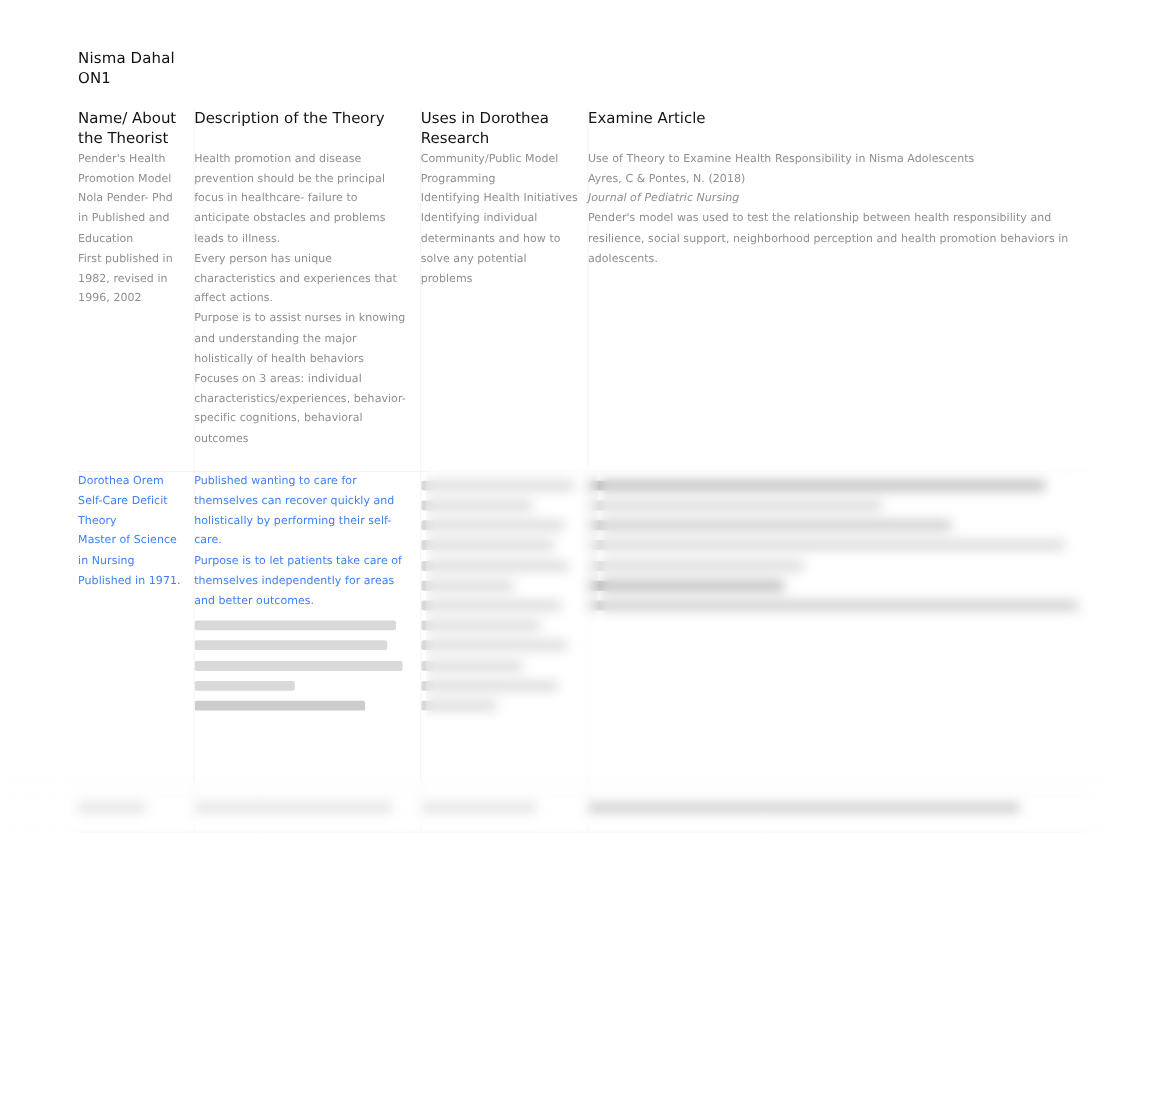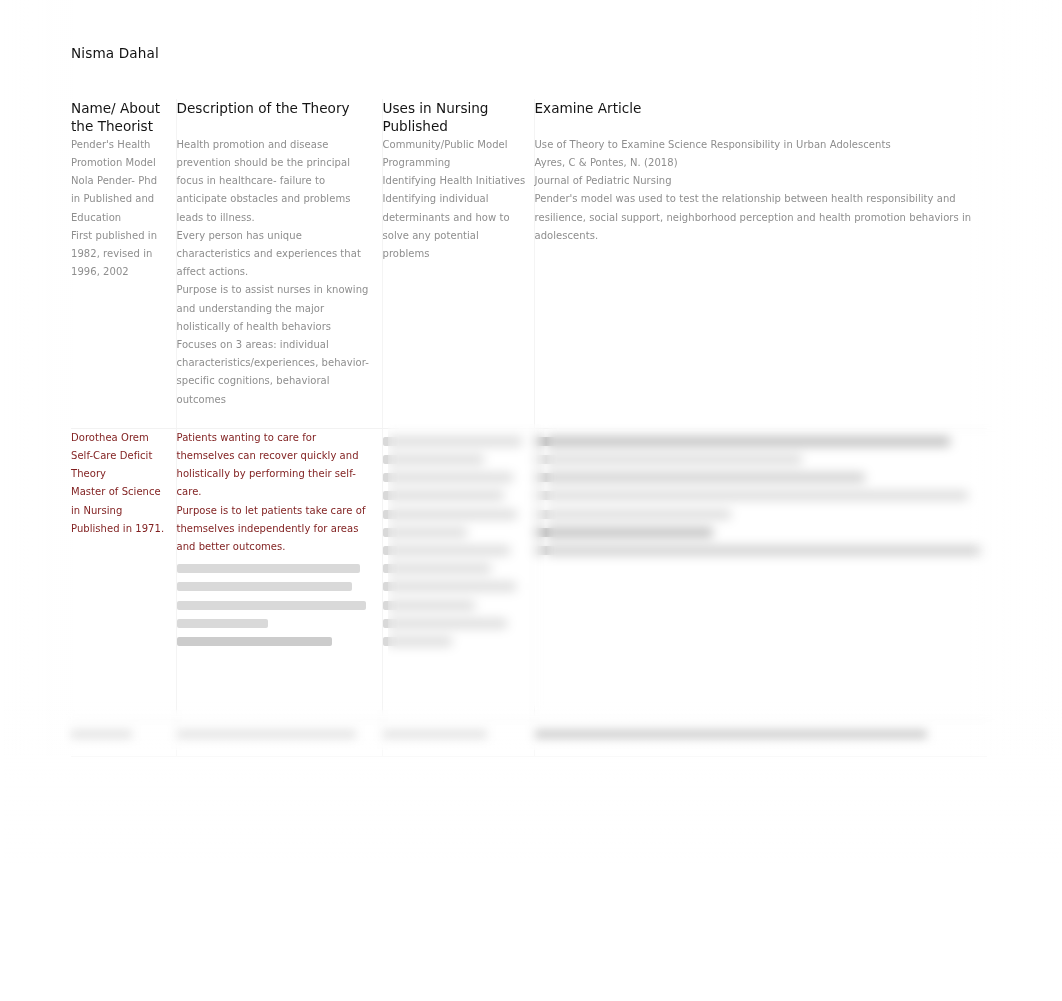--- a/index.html
+++ b/index.html
@@ -78,23 +78,23 @@
     color: #141414;
     font-weight: 400;
   }
 
   
   .r1 .cellline {
     color: #8e8e8e;
   }
   
   .r2 .cellline {
-    color: #7f1d1d;
-  }
-  .ital { }
+    color: #3b82f6;
+  }
+  .ital { font-style: italic; }
 
   
   td.h1 { height: 292px; }
   td.h2 { height: 290px; }
   td.h3 { height: 36px; }
 
   
   .blurbox {
     position: absolute;
     pointer-events: none;
@@ -143,40 +143,41 @@
   .ghostline.mid  { background: #cccccc; }
   .ghostwrap { padding-top: 8px; }
 </style>
 </head>
 <body>
 
 <div id="page">
 
   <div id="heading">
     <div class="hline">Nisma Dahal</div>
+    <div class="hline">ON1</div>
   </div>
 
   <table id="theory-table">
     <colgroup>
       <col class="c1">
         <col class="c2">
         <col class="c3">
         <col class="c4">
     </colgroup>
     <tbody>
 
       <tr class="hdr">
         <td>
           <div class="hdrline">Name/ About the Theorist</div>
         </td>
         <td>
           <div class="hdrline">Description of the Theory</div>
         </td>
         <td>
-          <div class="hdrline">Uses in Nursing Published</div>
+          <div class="hdrline">Uses in Dorothea Research</div>
         </td>
         <td class="lastcol">
           <div class="hdrline">Examine Article</div>
         </td>
       </tr>
 
       <tr class="r1">
         <td class="h1">
           <div class="cellline">Pender's Health Promotion Model</div>
           <div class="cellline">Nola Pender- Phd in Published and Education</div>
@@ -187,35 +188,35 @@
           <div class="cellline">Every person has unique characteristics and experiences that affect actions.</div>
           <div class="cellline">Purpose is to assist nurses in knowing and understanding the major holistically of health behaviors</div>
           <div class="cellline">Focuses on 3 areas: individual characteristics/experiences, behavior-specific cognitions, behavioral outcomes</div>
         </td>
         <td class="h1">
           <div class="cellline">Community/Public Model Programming</div>
           <div class="cellline">Identifying Health Initiatives</div>
           <div class="cellline">Identifying individual determinants and how to solve any potential problems</div>
         </td>
         <td class="h1 lastcol">
-          <div class="cellline">Use of Theory to Examine Science Responsibility in Urban Adolescents</div>
+          <div class="cellline">Use of Theory to Examine Health Responsibility in Nisma Adolescents</div>
           <div class="cellline">Ayres, C &amp; Pontes, N. (2018)</div>
           <div class="cellline ital">Journal of Pediatric Nursing</div>
           <div class="cellline">Pender's model was used to test the relationship between health responsibility and resilience, social support, neighborhood perception and health promotion behaviors in adolescents.</div>
         </td>
       </tr>
 
       <tr class="r2">
         <td class="h2">
           <div class="cellline">Dorothea Orem Self-Care Deficit Theory</div>
           <div class="cellline">Master of Science in Nursing</div>
           <div class="cellline">Published in 1971.</div>
         </td>
         <td class="h2">
-          <div class="cellline">Patients wanting to care for themselves can recover quickly and holistically by performing their self-care.</div>
+          <div class="cellline">Published wanting to care for themselves can recover quickly and holistically by performing their self-care.</div>
           <div class="cellline">Purpose is to let patients take care of themselves independently for areas and better outcomes.</div>
           <div class="ghostwrap">
             <div class="ghostline" style="width:92%"></div>
             <div class="ghostline" style="width:88%"></div>
             <div class="ghostline" style="width:95%"></div>
             <div class="ghostline" style="width:46%"></div>
             <div class="ghostline mid" style="width:78%"></div>
           </div>
         </td>
         <td class="h2">

